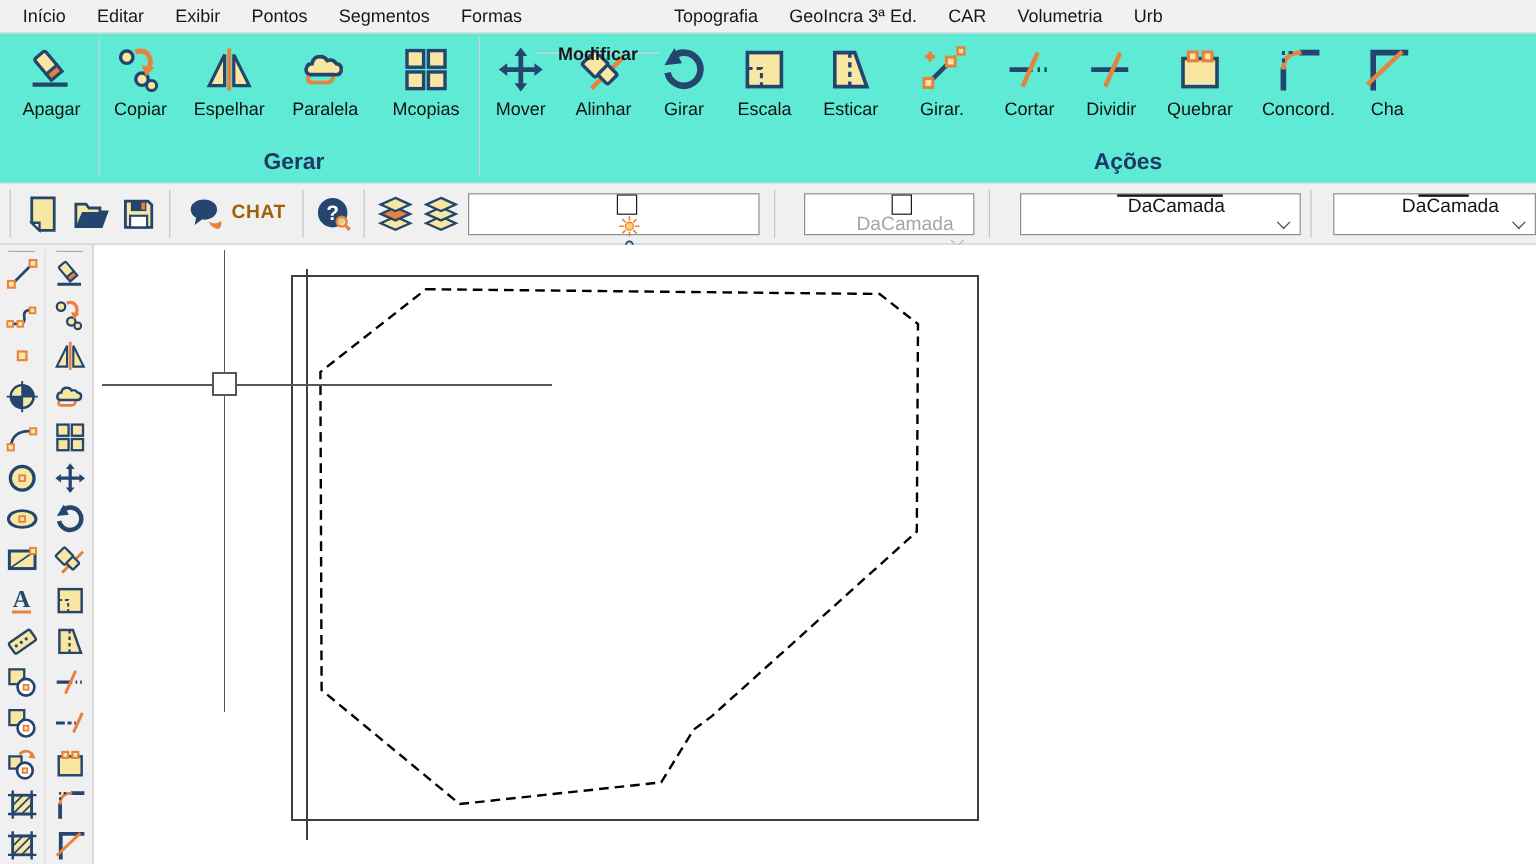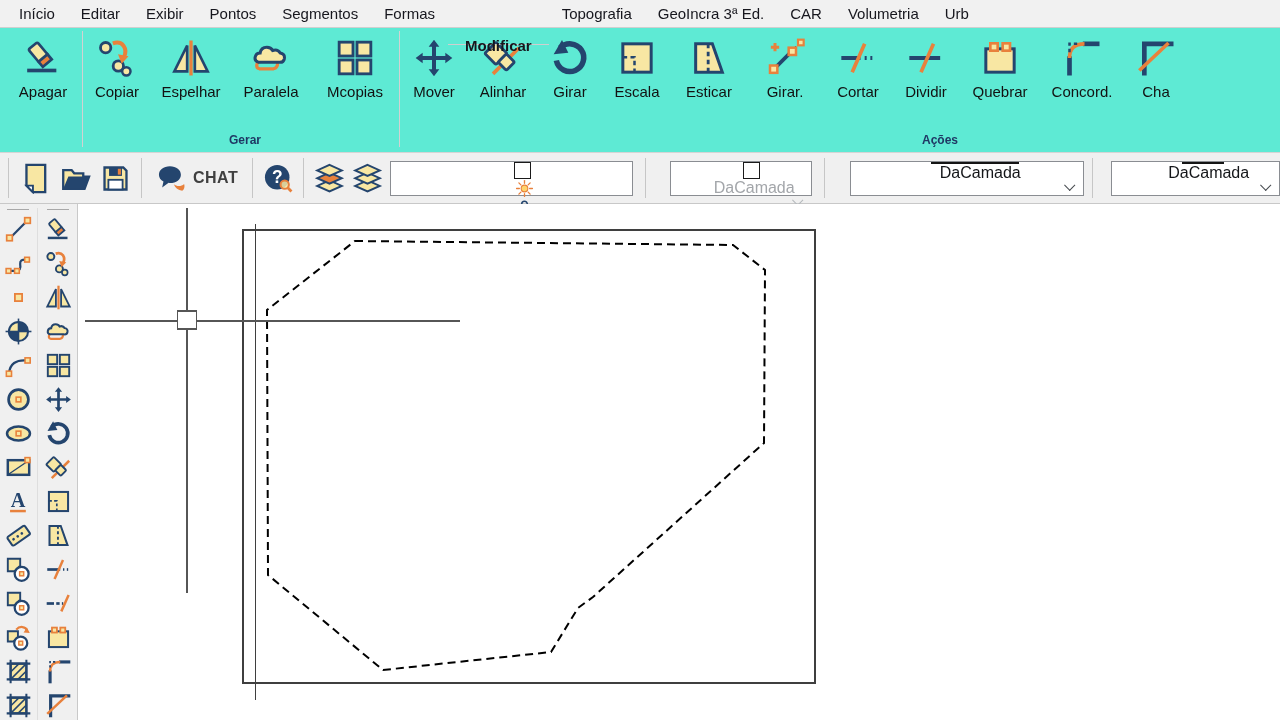--- a/index.html
+++ b/index.html
@@ -14,38 +14,38 @@
   
   .ribbon{position:absolute;top:28px;left:0;right:0;height:125px;background:#5eead4;
           border-bottom:1px solid #d5d5d5;box-sizing:border-box;}
   .ribbon-row{display:flex;align-items:flex-start;padding-left:4px;height:100%;}
   .rbtn{width:70px;height:100px;display:flex;flex-direction:column;align-items:center;padding-top:8px;
         box-sizing:border-box;cursor:default;}
   .ricon{width:42px;height:44px;display:flex;align-items:center;justify-content:center;}
   .ricon svg{width:40px;height:40px;}
   .rlabel{font-size:15px;color:#121212;margin-top:3px;white-space:nowrap;}
   .rsep{width:1px;background:#d2d2d2;height:116px;margin-top:3px;flex:0 0 1px;}
-  .rgroup-label{position:absolute;bottom:5px;font-size:12px;font-weight:bold;color:#1f3864;}
+  .rgroup-label{position:absolute;bottom:5px;font-size:19px;font-weight:bold;color:#1f3864;}
   .rgl-gerar{left:190px;width:110px;text-align:center;}
   .rgl-acoes{left:890px;width:100px;text-align:center;}
   .rb-apagar{width:78px}.rb-copiar{width:68px}.rb-espelhar{width:80px}.rb-paralela{width:80px}
   .rb-mcopias{width:88px}.rb-alinhar{width:70px}.rb-mover{width:68px}.rb-girar{width:64px}
   .rb-escala{width:70px}.rb-esticar{width:74px}.rb-compri{width:78px}.rb-cortar{width:68px}
   .rb-estender{width:84px}.rb-dividir{width:68px}.rb-quebrar{width:80px}.rb-concord{width:84px}
   .rb-chanfro{width:64px}
   
   .qtb{position:absolute;top:153px;left:0;right:0;height:51px;background:#f0f0f0;
        border-bottom:1px solid #c8c8c8;display:flex;align-items:center;box-sizing:border-box;padding-left:2px;}
   .qsep{width:1px;height:40px;background:#c6c6c6;margin:0 6px;flex:0 0 1px;}
   .tbtn{width:40px;height:42px;display:flex;align-items:center;justify-content:center;background:transparent;
         border:none;padding:0;cursor:default;}
   .ticon{width:31px;height:31px;display:inline-flex;}
   .chatbtn{display:flex;align-items:center;height:42px;padding:0 8px;cursor:default;}
   .chat-ic{width:33px;height:31px;display:inline-flex;}
-  .chat-label{font-size:16px;font-weight:bold;color:#404040;margin-left:4px;letter-spacing:.5px;}
+  .chat-label{font-size:16px;font-weight:bold;color:#a16207;margin-left:4px;letter-spacing:.5px;}
   .combo{height:35px;background:#fff;border:1px solid #8a8d92;display:flex;align-items:center;
          box-sizing:border-box;padding-left:21px;cursor:default;flex-direction:column;}
   .combo .chev{width:7px;height:7px;border-right:1.7px solid #45494e;border-bottom:1.7px solid #45494e;
                transform:rotate(45deg) translateY(-1px);margin-left:auto;margin-right:10px;flex:0 0 7px;}
   .combo.disabled .chev{border-color:#b4b8bc;}
   .swatch{width:17px;height:17px;background:#fff;border:1.6px solid #1a1a1a;box-sizing:border-box;flex:0 0 17px;}
   .cicon{width:19px;height:19px;display:inline-flex;margin-left:4px;}
   .combo-label{font-size:16px;color:#141619;margin-left:5px;white-space:nowrap;}
   .combo.disabled .combo-label{color:#a3a6aa;}
   .line-sample{height:0;border-top:2px solid #141414;margin:0 10px 0 4px;flex:0 0 auto;}

